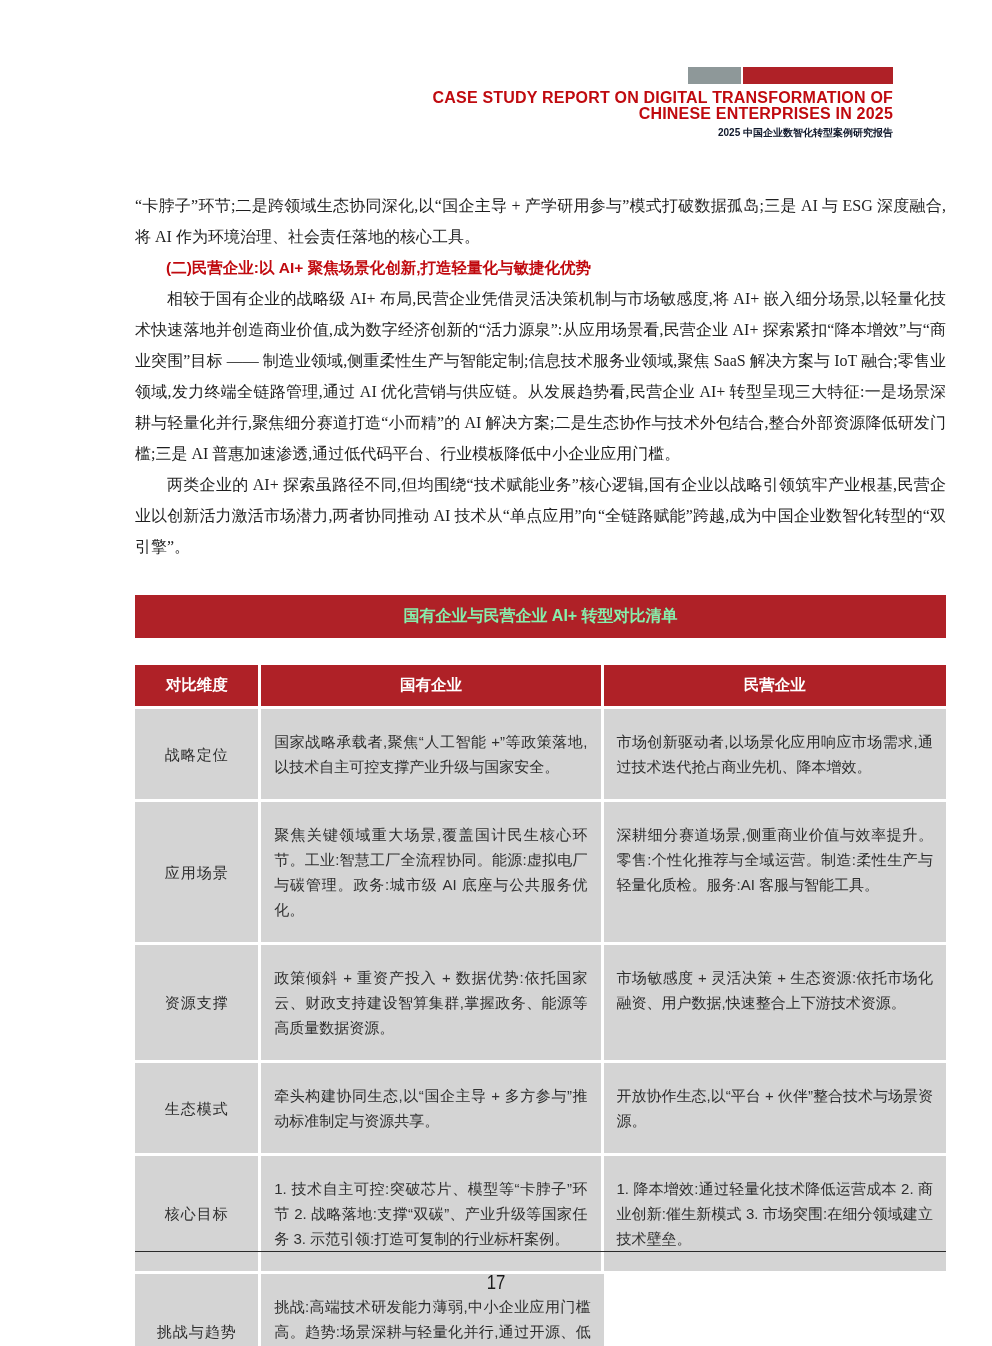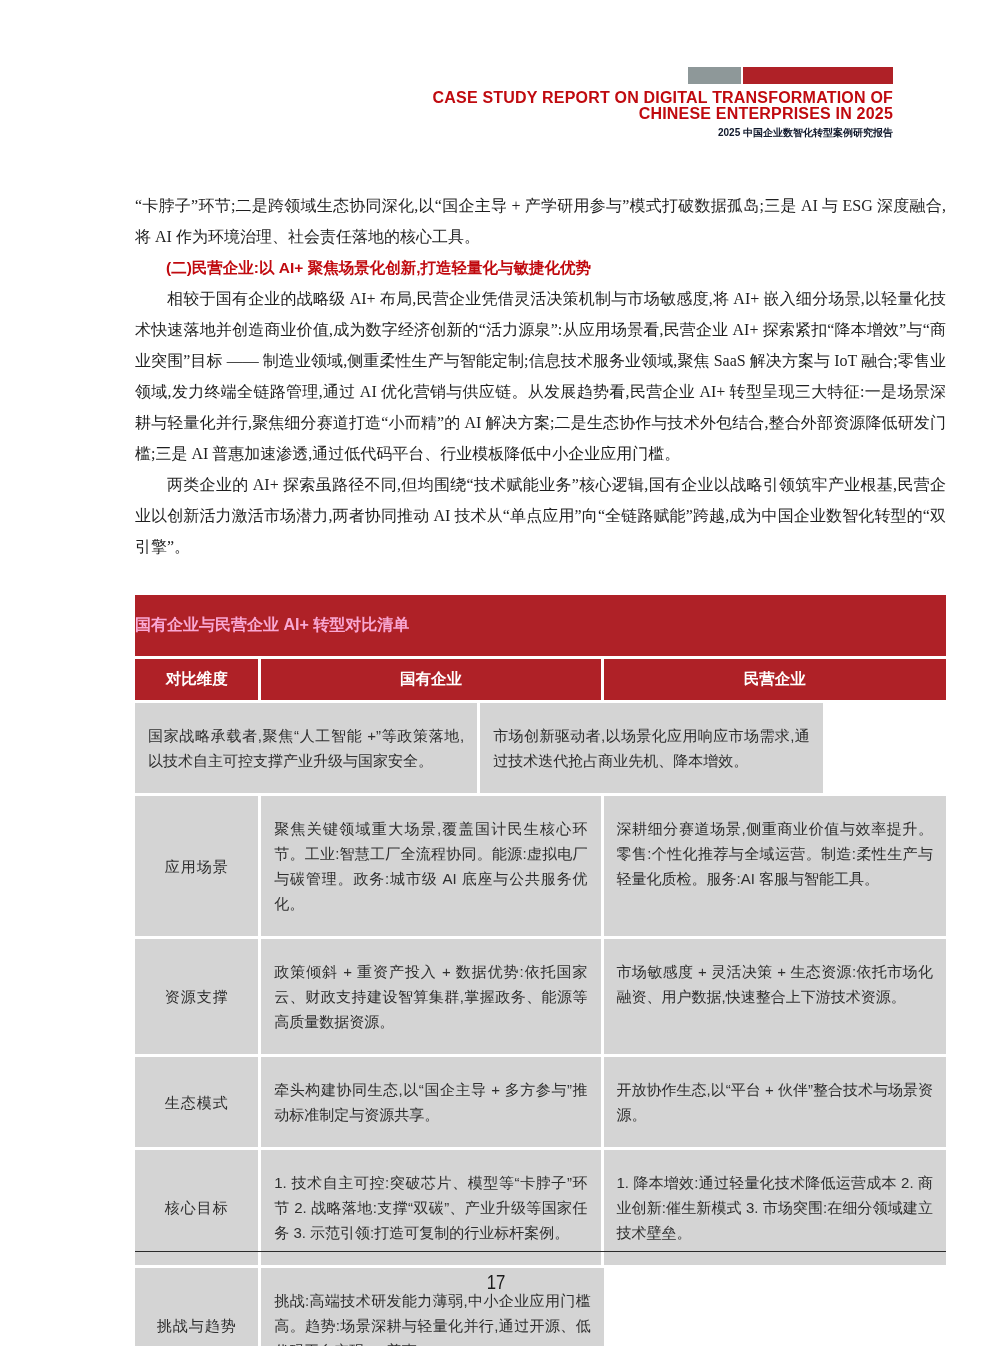--- a/index.html
+++ b/index.html
@@ -76,37 +76,38 @@
   
   .cmp-table{
     position:absolute;
     top:595px;
     left:95px;
     width:811px;
     font-family:"Liberation Sans","DejaVu Sans",sans-serif;
   }
   .tbl-title{
     background:var(--accent-red);
-    color:#f9a8d4;
-    text-align:left;
+    color:#86efac;
+    text-align:center;
     font-weight:bold;
     font-size:16px;
-    padding:20px 0;
+    padding:11px 0;
   }
   .tbl-head{
     display:flex;
     margin-top:3px;
   }
   .tbl-head .hcell{
     background:var(--accent-red);
     color:#ffffff;
     font-weight:bold;
     font-size:15.5px;
     text-align:center;
     padding:10px 4px;
+    margin-top:24px;
   }
   .hcell+.hcell,.cell+.cell{border-left:3px solid #ffffff;}
   .col-dim{width:15.2%;}
   .col-soe{width:42.2%;}
   .col-poe{width:42.6%;}
   .tbl-row{display:flex;margin-top:3px;}
   .tbl-row .cell{
     background:var(--cell-gray);
     font-size:15px;
     line-height:25px;
@@ -167,20 +168,21 @@
   <div class="cmp-table">
     <div class="tbl-title">国有企业与民营企业 AI+ 转型对比清单</div>
 
     <div class="tbl-head">
       <div class="hcell col-dim">对比维度</div>
       <div class="hcell col-soe">国有企业</div>
       <div class="hcell col-poe">民营企业</div>
     </div>
 
     <div class="tbl-row">
+      <div class="cell dim col-dim">战略定位</div>
       <div class="cell col-soe">国家战略承载者,聚焦“人工智能 +”等政策落地,以技术自主可控支撑产业升级与国家安全。</div>
       <div class="cell col-poe">市场创新驱动者,以场景化应用响应市场需求,通过技术迭代抢占商业先机、降本增效。</div>
     </div>
 
 
     <div class="tbl-row">
       <div class="cell dim col-dim">应用场景</div>
       <div class="cell col-soe">聚焦关键领域重大场景,覆盖国计民生核心环节。工业:智慧工厂全流程协同。能源:虚拟电厂与碳管理。政务:城市级 AI 底座与公共服务优化。</div>
       <div class="cell col-poe">深耕细分赛道场景,侧重商业价值与效率提升。零售:个性化推荐与全域运营。制造:柔性生产与轻量化质检。服务:AI 客服与智能工具。</div>
     </div>

